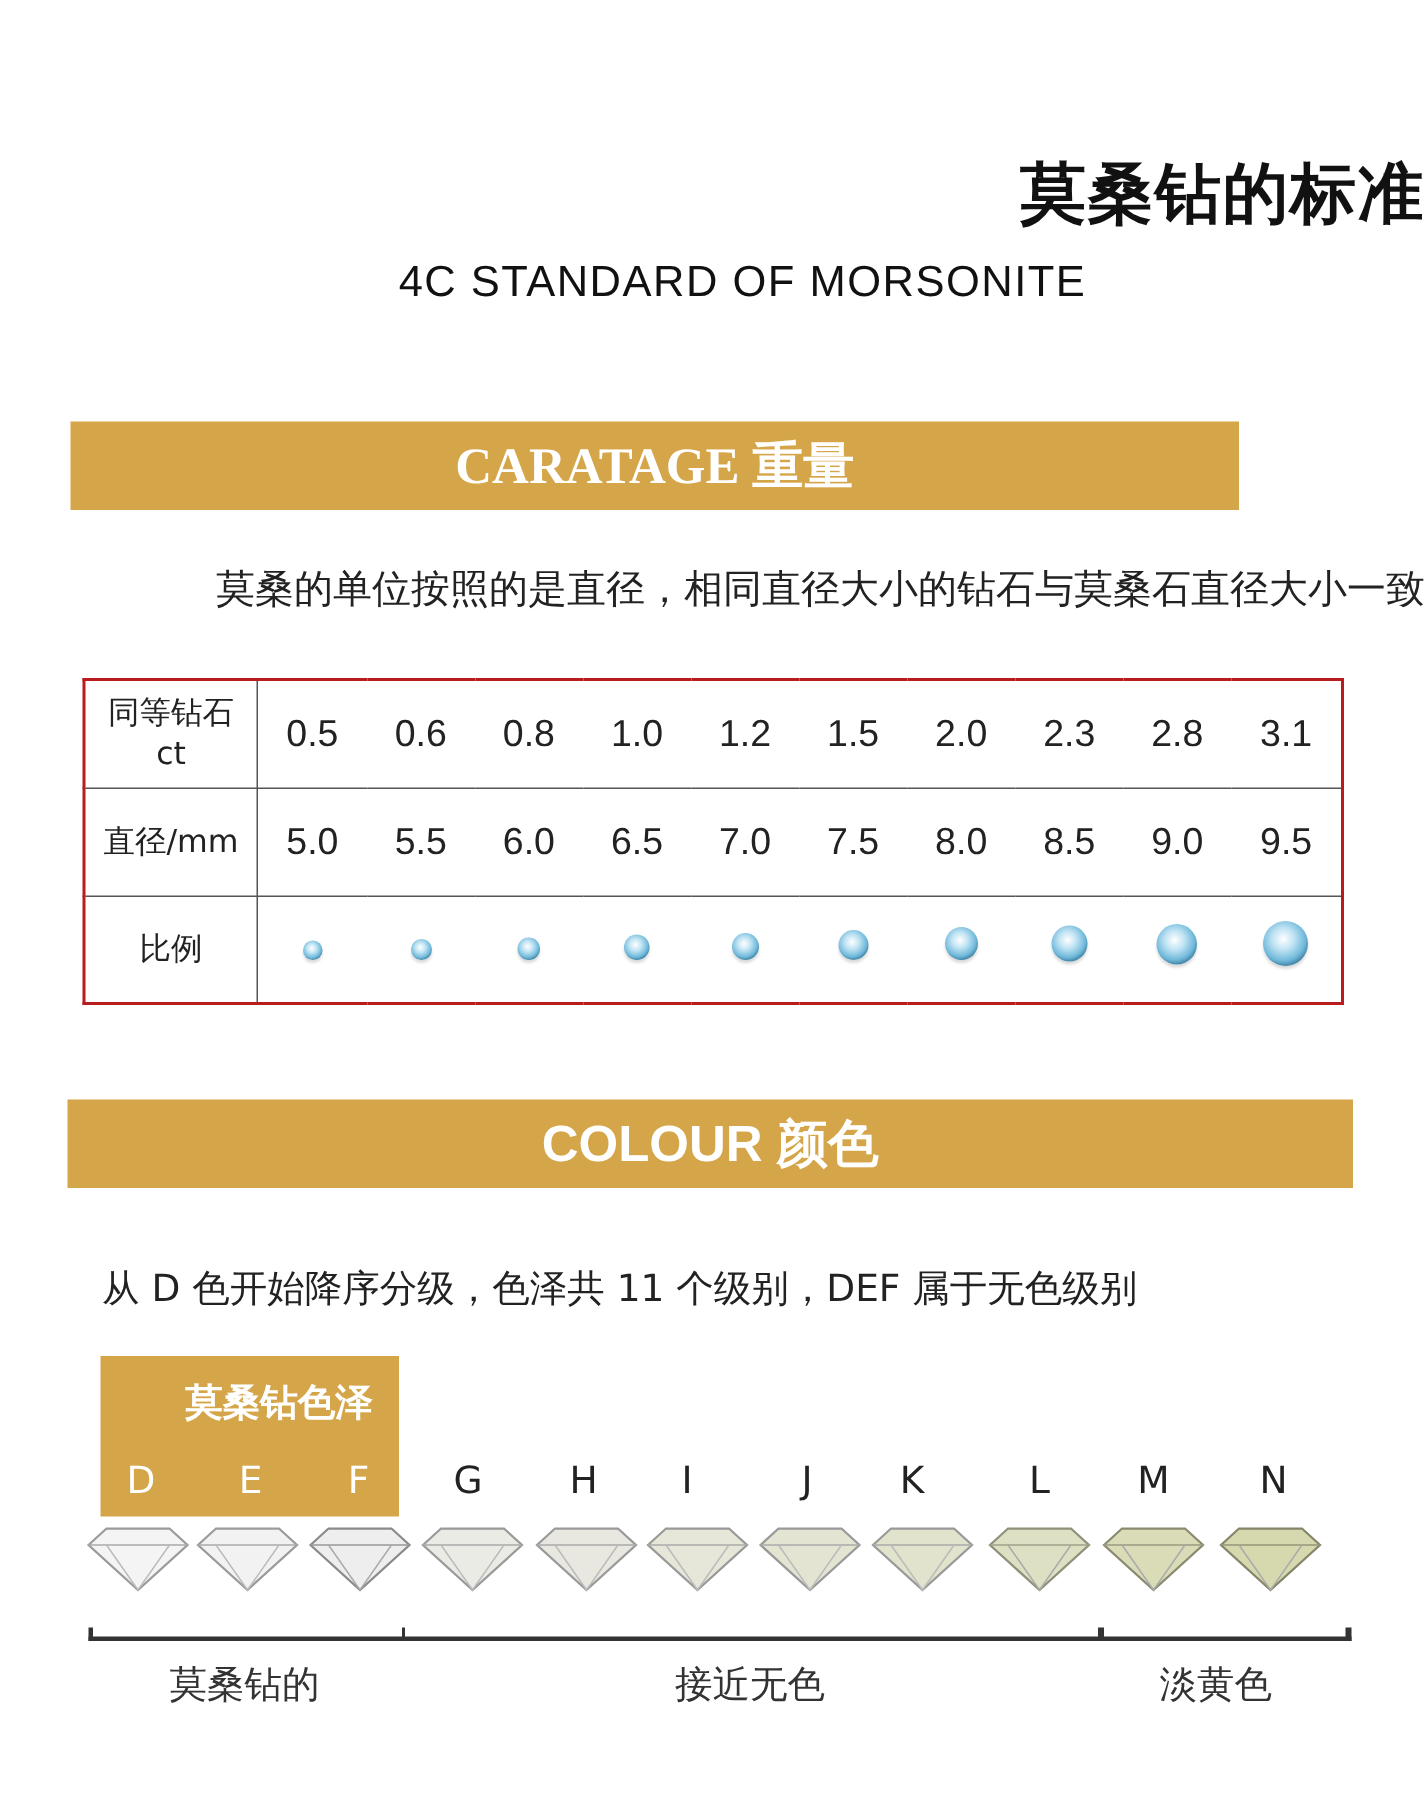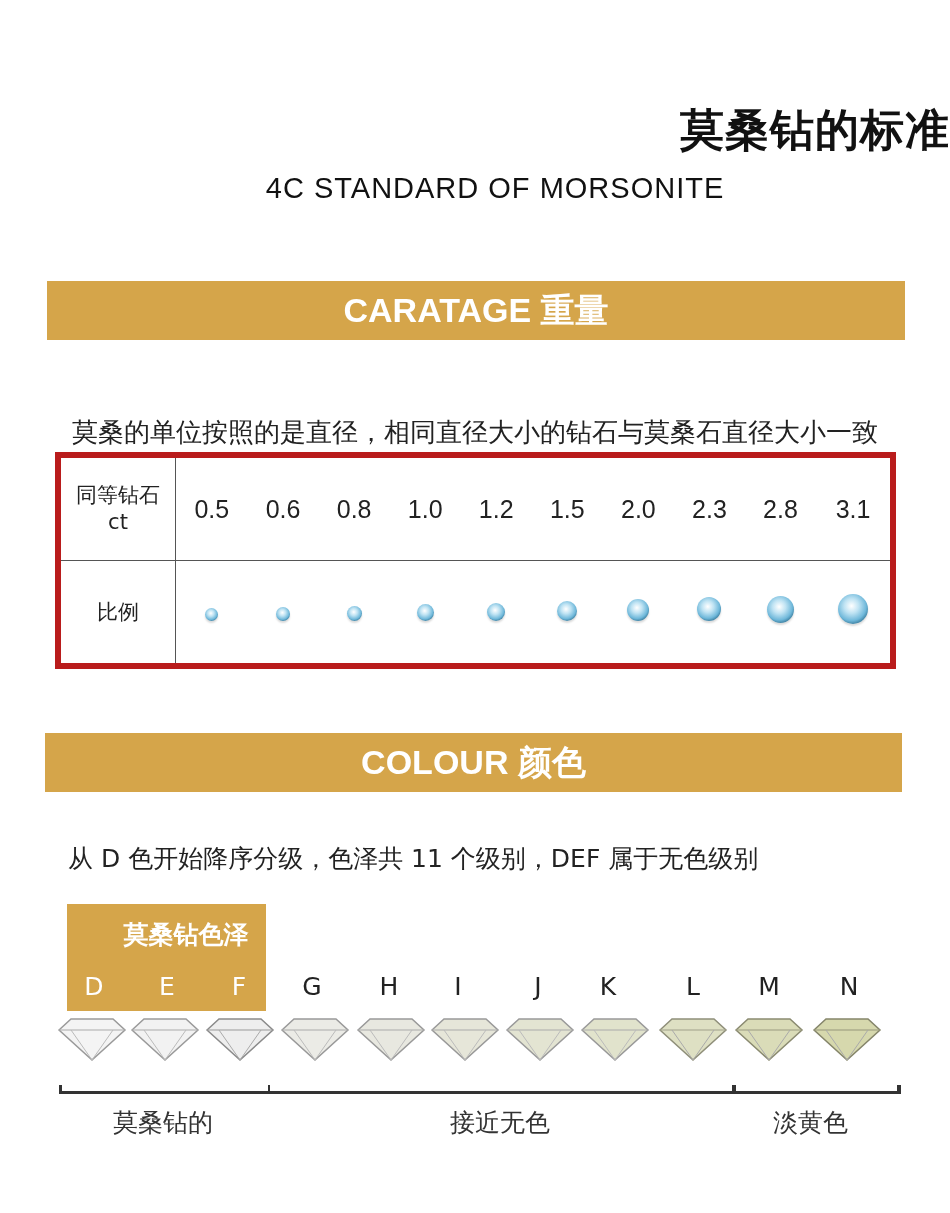--- a/index.html
+++ b/index.html
@@ -10,28 +10,28 @@
   
   .title-row { left:0; width:950px; top:68px; height:100px; display:flex; justify-content:flex-end; align-items:flex-end; }
   .title-cn { font-size:44px; font-weight:bold; color:#111; line-height:1; margin-bottom:16px; letter-spacing:1px; }
   .title-4c { font-family:"Liberation Sans", sans-serif; font-size:104px; color:#D4A24A; line-height:1; margin:0 18px; font-weight:normal; }
   .subtitle { left:0; width:950px; top:172px; text-align:center; font-family:"Liberation Sans", sans-serif;
               font-size:29px; letter-spacing:1px; color:#111;padding-left:20px; }
 
   
   .banner { background:#D5A54A; color:#ffffff; text-align:center; font-family:"Liberation Sans", sans-serif;
             font-weight:bold; font-size:34px; display:flex; align-items:center; justify-content:center; }
-  .banner1 { left:47px; top:281px; width:858px; height:59px; }
+  .banner1 { left:47px; top:281px; width:779px; height:59px;font-family:Liberation Serif, serif; }
   .banner2 { left:45px; top:733px; width:857px; height:59px; }
 
-  .desc1 { left:0; width:950px; top:375px; text-align:center; font-size:26px; color:#222;margin-top:40px; }
+  .desc1 { left:0; width:950px; top:375px; text-align:right; font-size:26px; color:#222; }
   .desc2 { left:68px; top:842px; font-size:25px; color:#222; }
 
   
-  .ctable { left:55px; top:452px; width:841px; height:217px; border-collapse:collapse; border:6px solid #b91c1c; }
+  .ctable { left:55px; top:452px; width:841px; height:217px; border-collapse:collapse; border:2px solid #b91c1c; }
   .ctable td { border:1.5px solid #555; text-align:center; font-family:"Liberation Sans", sans-serif; font-size:25px; color:#222; }
   .ctable td.rowhead { width:112px; font-family:"DejaVu Sans", sans-serif; font-size:21px; line-height:27px; }
   .ctable td.cell { border-left:none; border-right:none;margin-top:14px; }
   .ctable tr { height:72px; }
 
   .gem { display:inline-block; border-radius:50%;
          background: radial-gradient(circle at 45% 40%, #ffffff 0%, #bfe3f3 30%, #6fb8da 60%, #2f6f8f 80%, #e8f4fa 100%);
          box-shadow: 0 2px 2px rgba(0,0,0,0.15); }
 
   
@@ -68,20 +68,33 @@
     <td class="cell">0.5</td>
     <td class="cell">0.6</td>
     <td class="cell">0.8</td>
     <td class="cell">1.0</td>
     <td class="cell">1.2</td>
     <td class="cell">1.5</td>
     <td class="cell">2.0</td>
     <td class="cell">2.3</td>
     <td class="cell">2.8</td>
     <td class="cell">3.1</td>
+  </tr>
+  <tr>
+    <td class="rowhead">直径/mm</td>
+    <td class="cell">5.0</td>
+    <td class="cell">5.5</td>
+    <td class="cell">6.0</td>
+    <td class="cell">6.5</td>
+    <td class="cell">7.0</td>
+    <td class="cell">7.5</td>
+    <td class="cell">8.0</td>
+    <td class="cell">8.5</td>
+    <td class="cell">9.0</td>
+    <td class="cell">9.5</td>
   </tr>
   <tr>
     <td class="rowhead">比例</td>
     <td class="cell"><span class="gem" style="width:13px;height:13px"></span></td>
     <td class="cell"><span class="gem" style="width:14px;height:14px"></span></td>
     <td class="cell"><span class="gem" style="width:15px;height:15px"></span></td>
     <td class="cell"><span class="gem" style="width:17px;height:17px"></span></td>
     <td class="cell"><span class="gem" style="width:18px;height:18px"></span></td>
     <td class="cell"><span class="gem" style="width:20px;height:20px"></span></td>
     <td class="cell"><span class="gem" style="width:22px;height:22px"></span></td>

